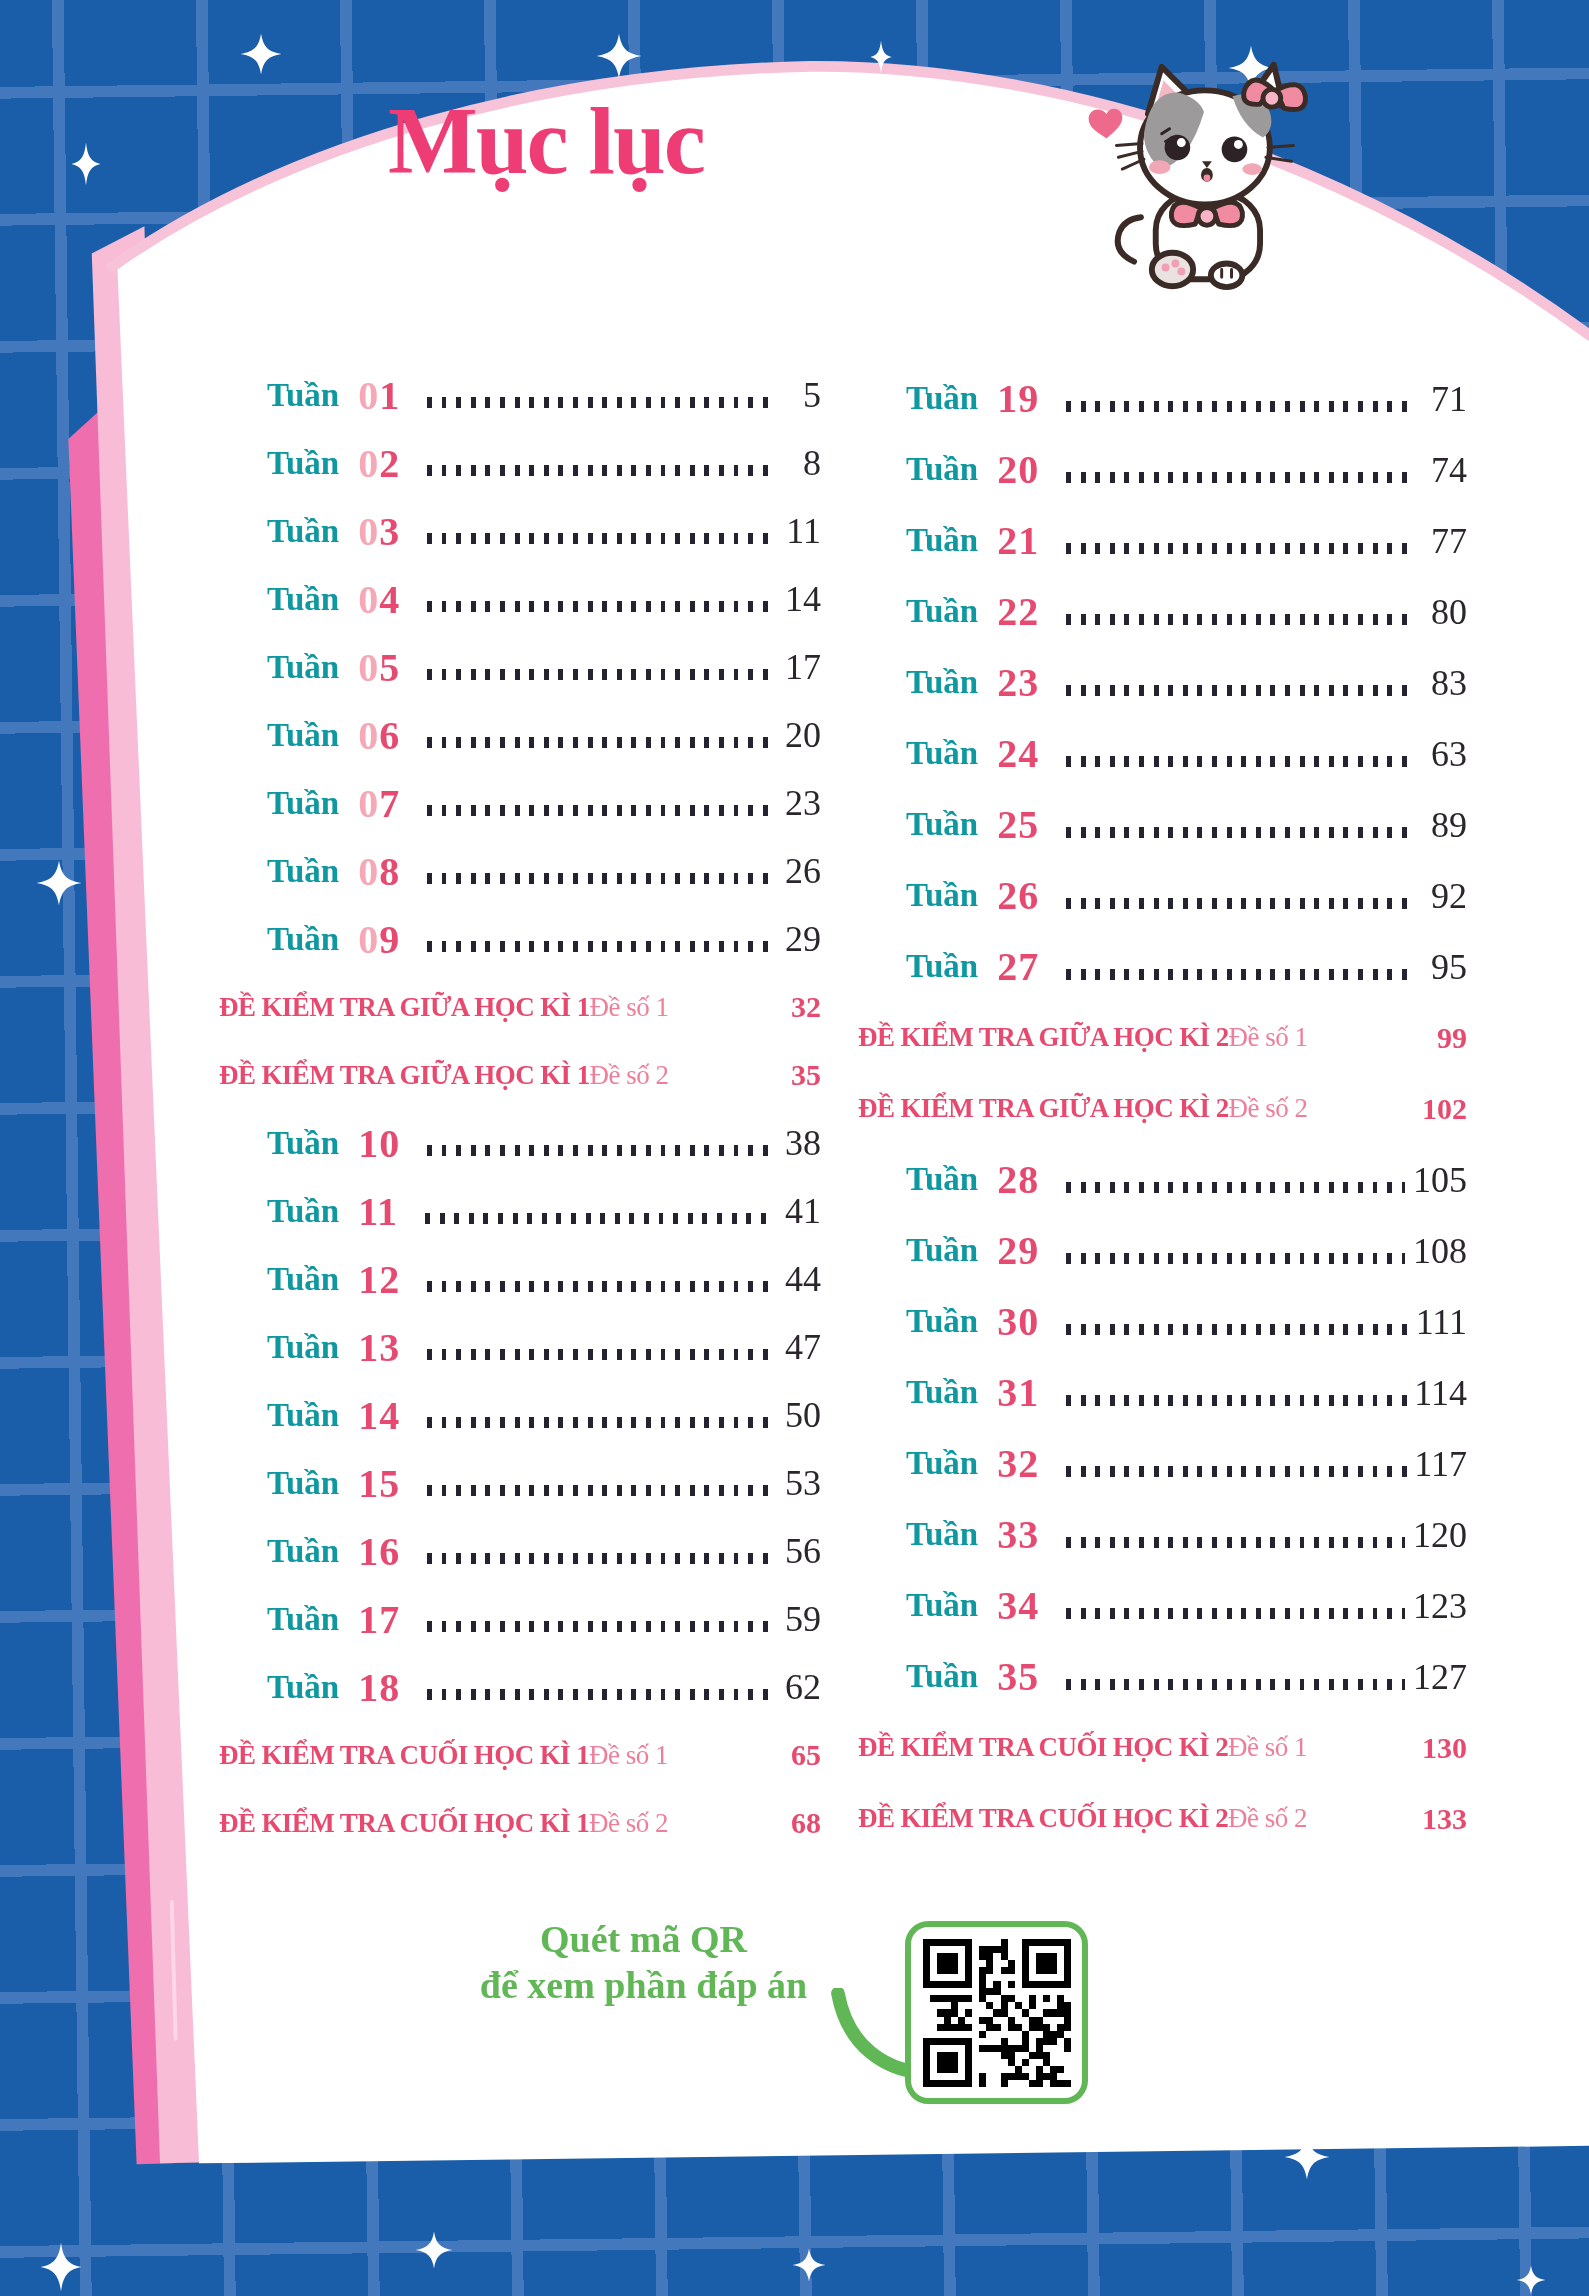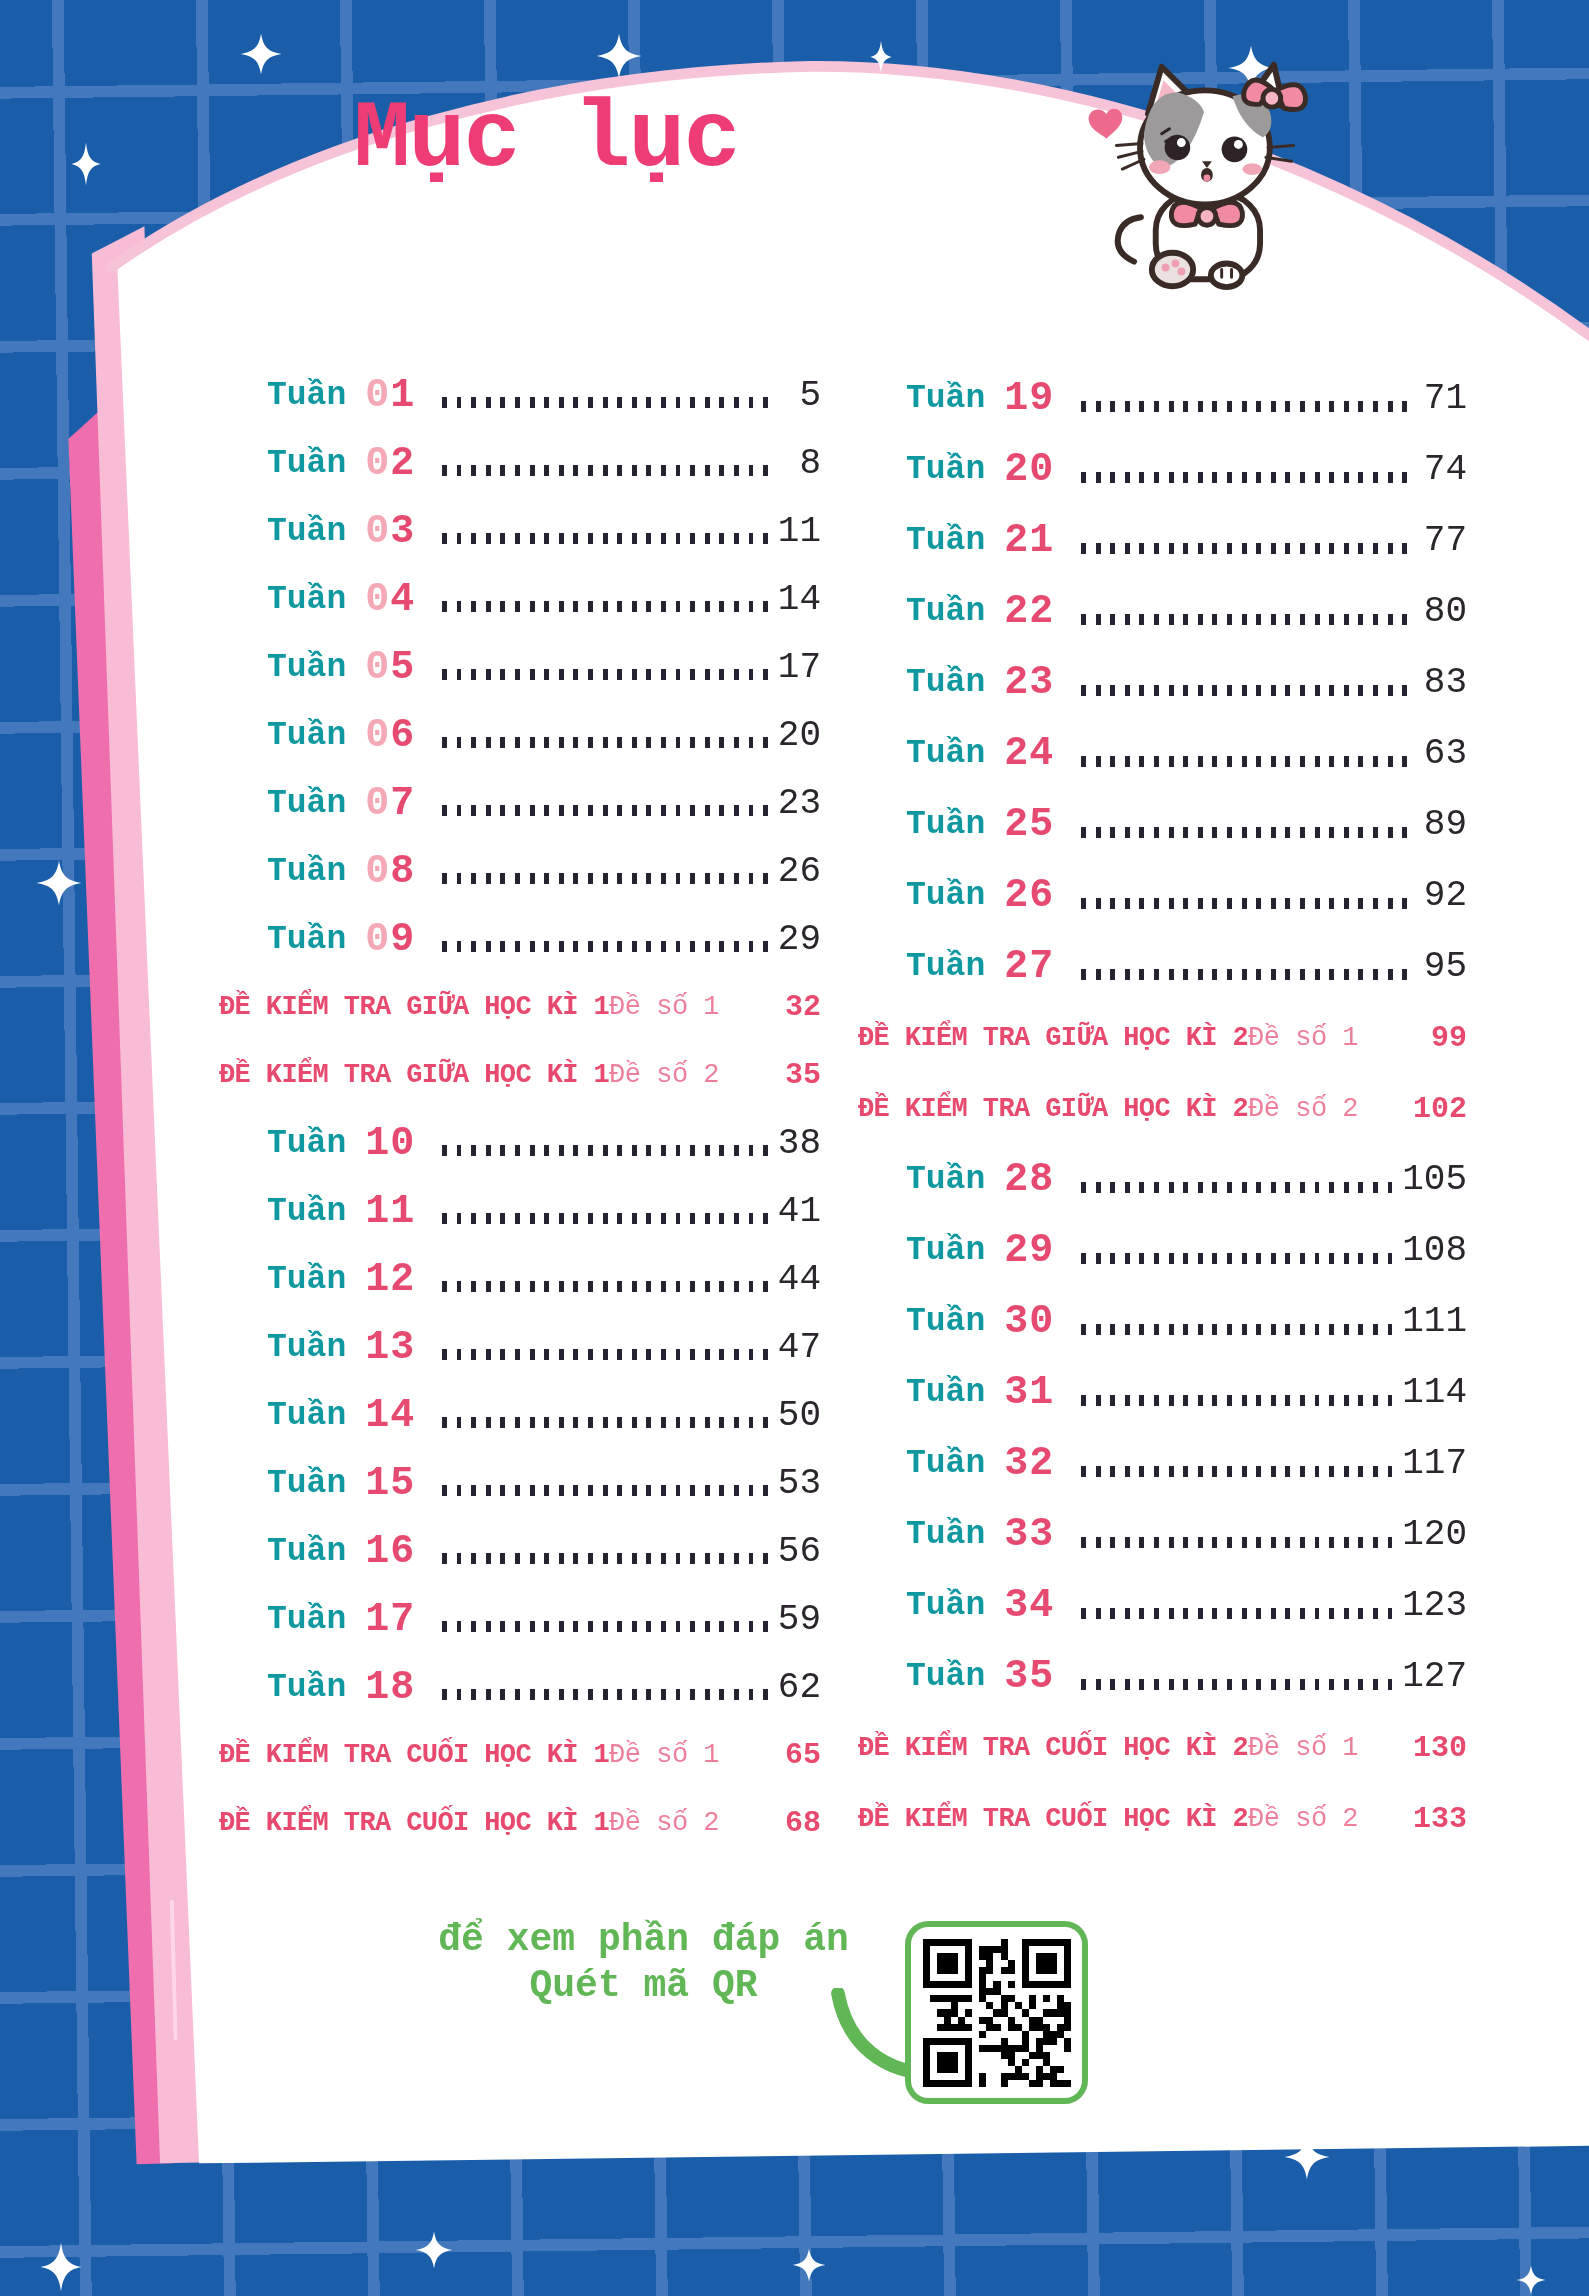--- a/index.html
+++ b/index.html
@@ -1,21 +1,21 @@
 <!DOCTYPE html>
 <html style="--background-blue: #1a5ea9; --grid-line: #4478bc; --title-pink: #ed3d74; --week-teal: #0f98a0; --number-pink: #e64a70; --number-light-pink: #f5a8b5; --exam-pink: #e74a6e; --exam-light-pink: #ee7f9a; --leader-dark: #242430; --page-number-dark: #2b262c; --spine-dark-pink: #ef6fae; --spine-light-pink: #f9bcd6; --page-border-pink: #f7c3d8; --green: #61b656;"><head>
 <meta charset="utf-8">
 <style>
   html,body{margin:0;padding:0;}
   .canvas{
     position:relative;
     width:1590px;height:2297px;
     overflow:hidden;
     background-color:var(--background-blue,#1a5ea9);
-    font-family:Liberation Mono, monospace;
+    font-family:Liberation Serif, serif;
   }
   
   .grid-bg{
     position:absolute;left:-78px;top:-78px;right:-78px;bottom:-78px;
     transform:rotate(-0.7deg);
     background-color:var(--background-blue,#1a5ea9);
     background-image:
       repeating-linear-gradient(90deg, var(--grid-line,#4478bc) 0 11.7px, transparent 11.7px 144px),
       repeating-linear-gradient(0deg,  var(--grid-line,#4478bc) 0 11.7px, transparent 11.7px 127px);
     z-index:0;
@@ -418,22 +418,22 @@
         </div>
         <div class="row exam">
           <span class="t1">ĐỀ KIỂM TRA CUỐI HỌC KÌ 2</span>
           <span class="t2">Đề số 2</span>
           <span class="spacer"></span>
           <span class="pg2">133</span>
         </div>
       </div>
 
     <div class="qr-note">
+      <div>Quét mã QR</div>
       <div>để xem phần đáp án</div>
-      <div>Quét mã QR</div>
     </div>
 
     <svg class="qr-arrow" viewBox="0 0 180 120">
       <path d="M14,6 C 24,60 62,96 128,95" fill="none" stroke="var(--green,#61b656)" stroke-width="15" stroke-linecap="round"></path>
       <path d="M124,70 L176,96 L124,120 Z" fill="var(--green,#61b656)"></path>
     </svg>
 
     <div class="qr-box">
       <svg id="qr-svg" viewBox="0 0 21 21" shape-rendering="crispEdges">
           <rect x="0" y="0" width="1" height="1" fill="#000"></rect>

